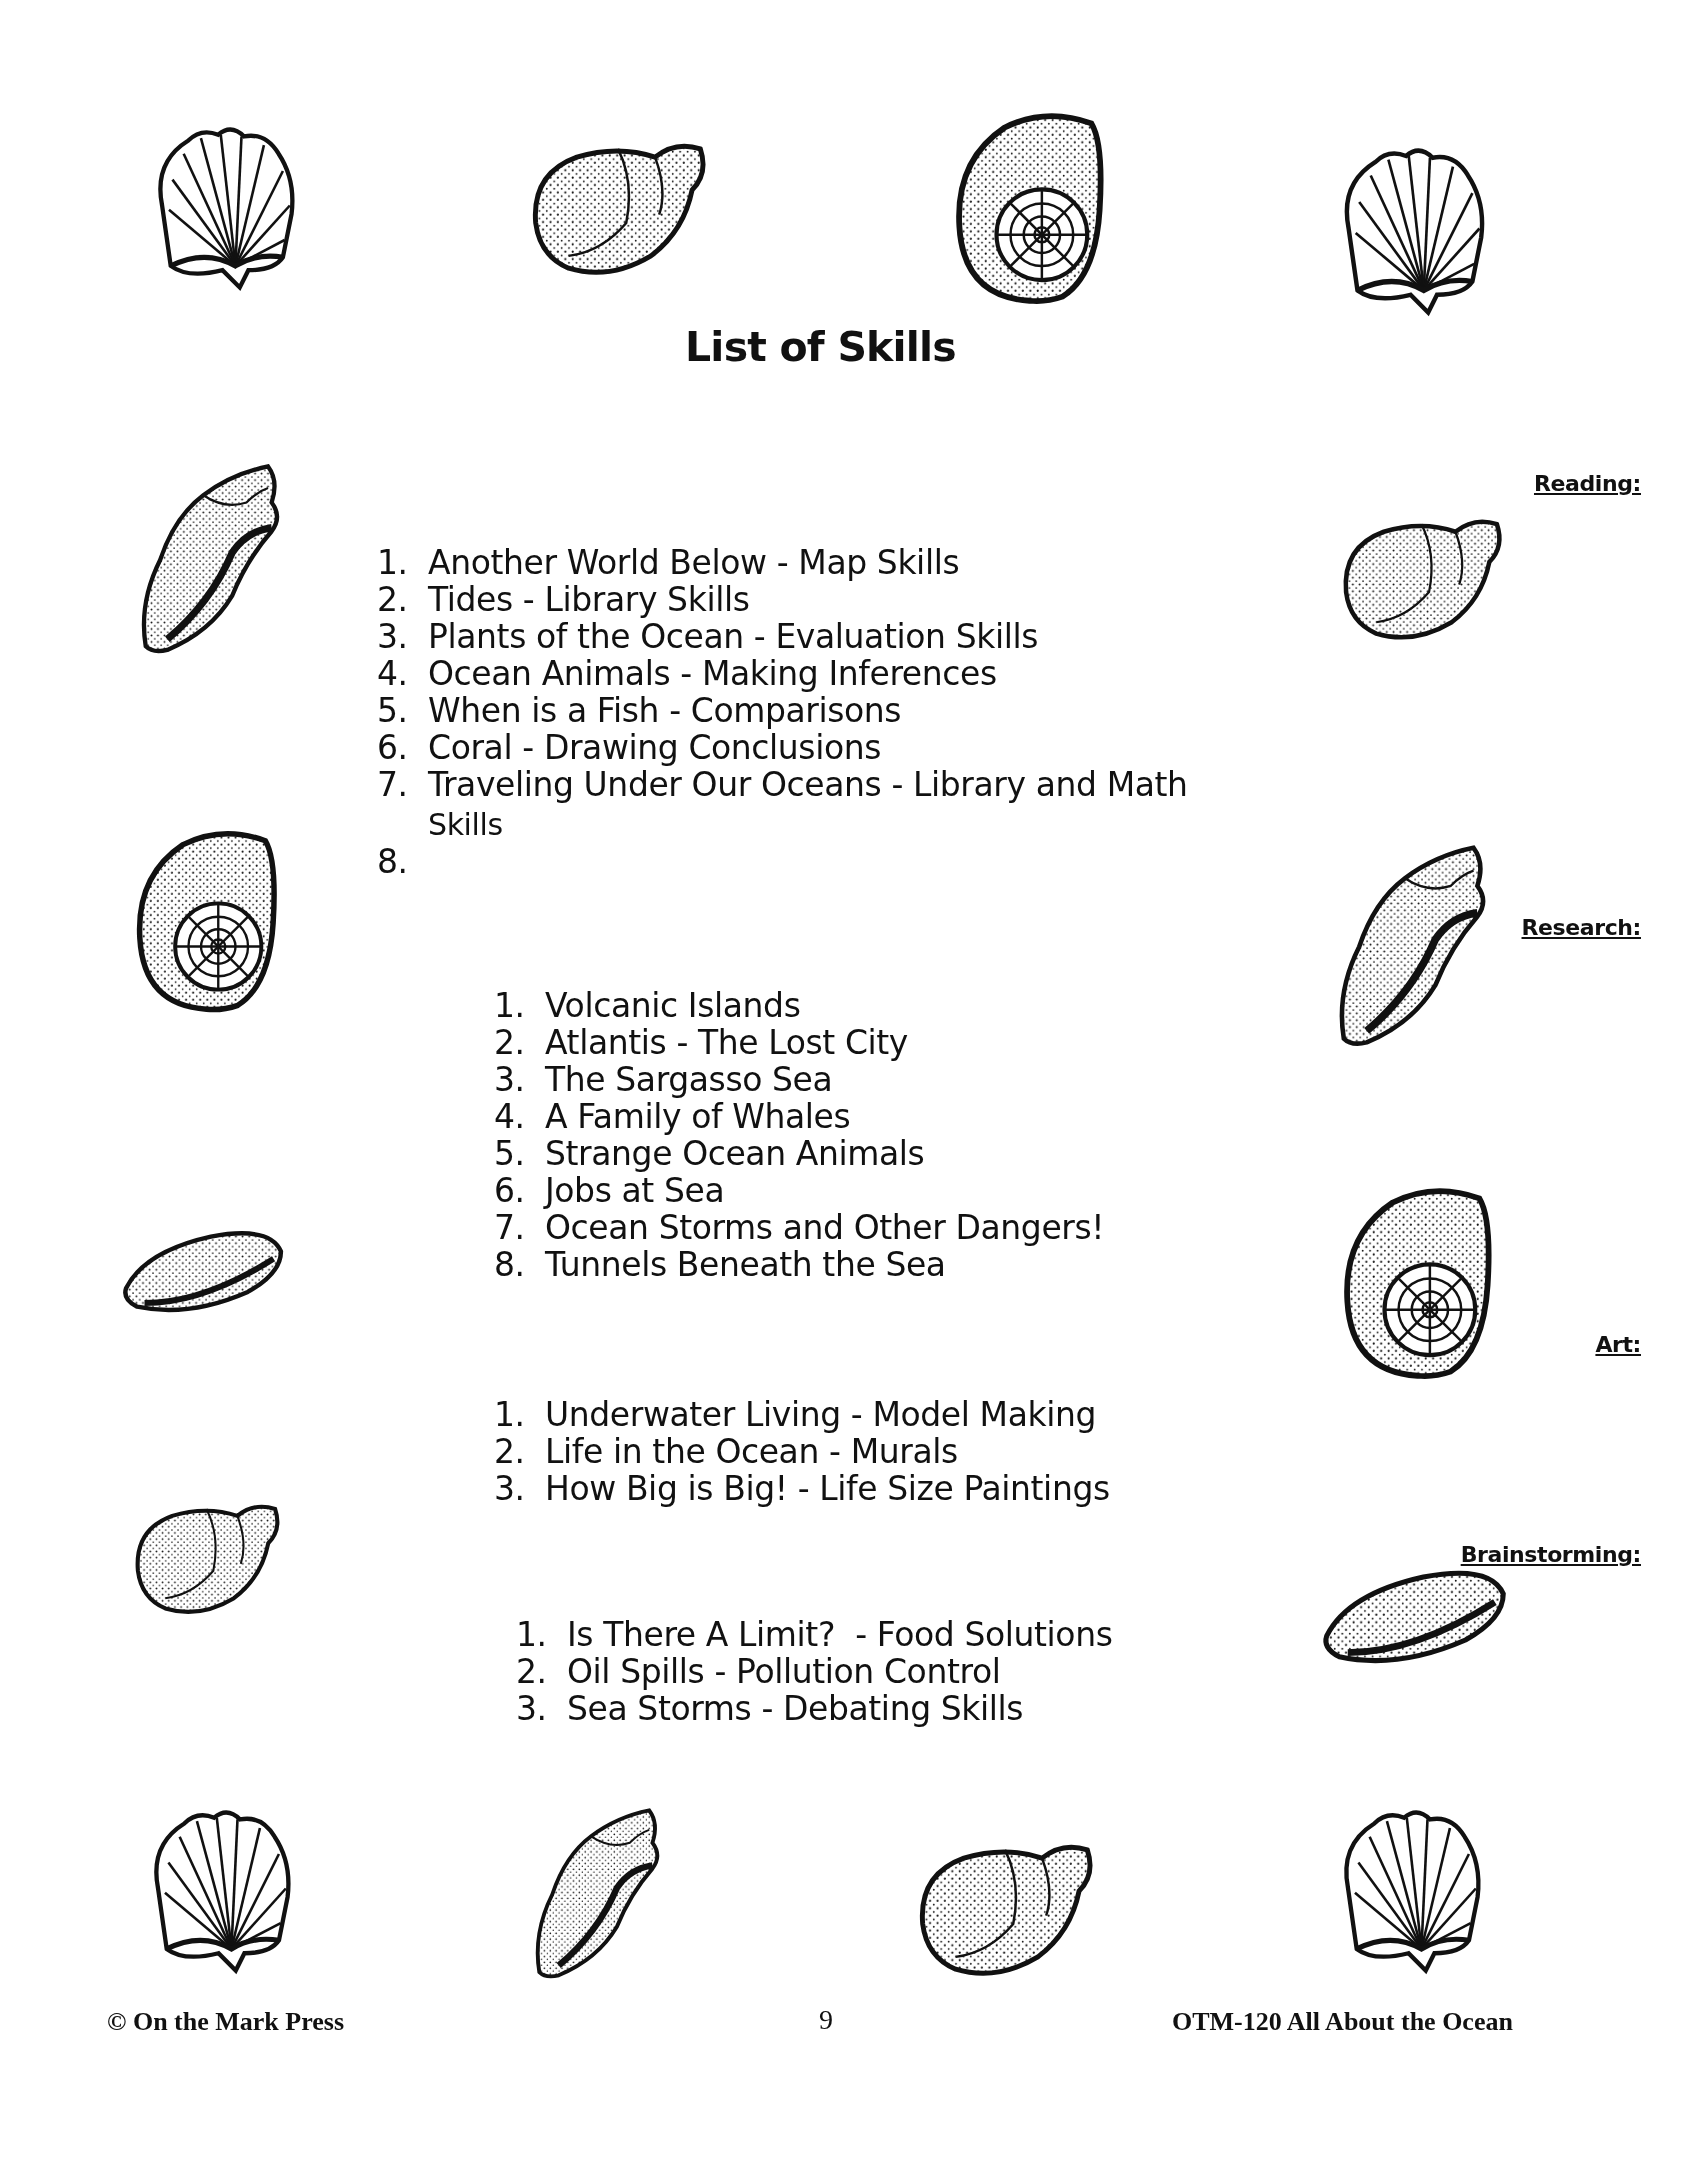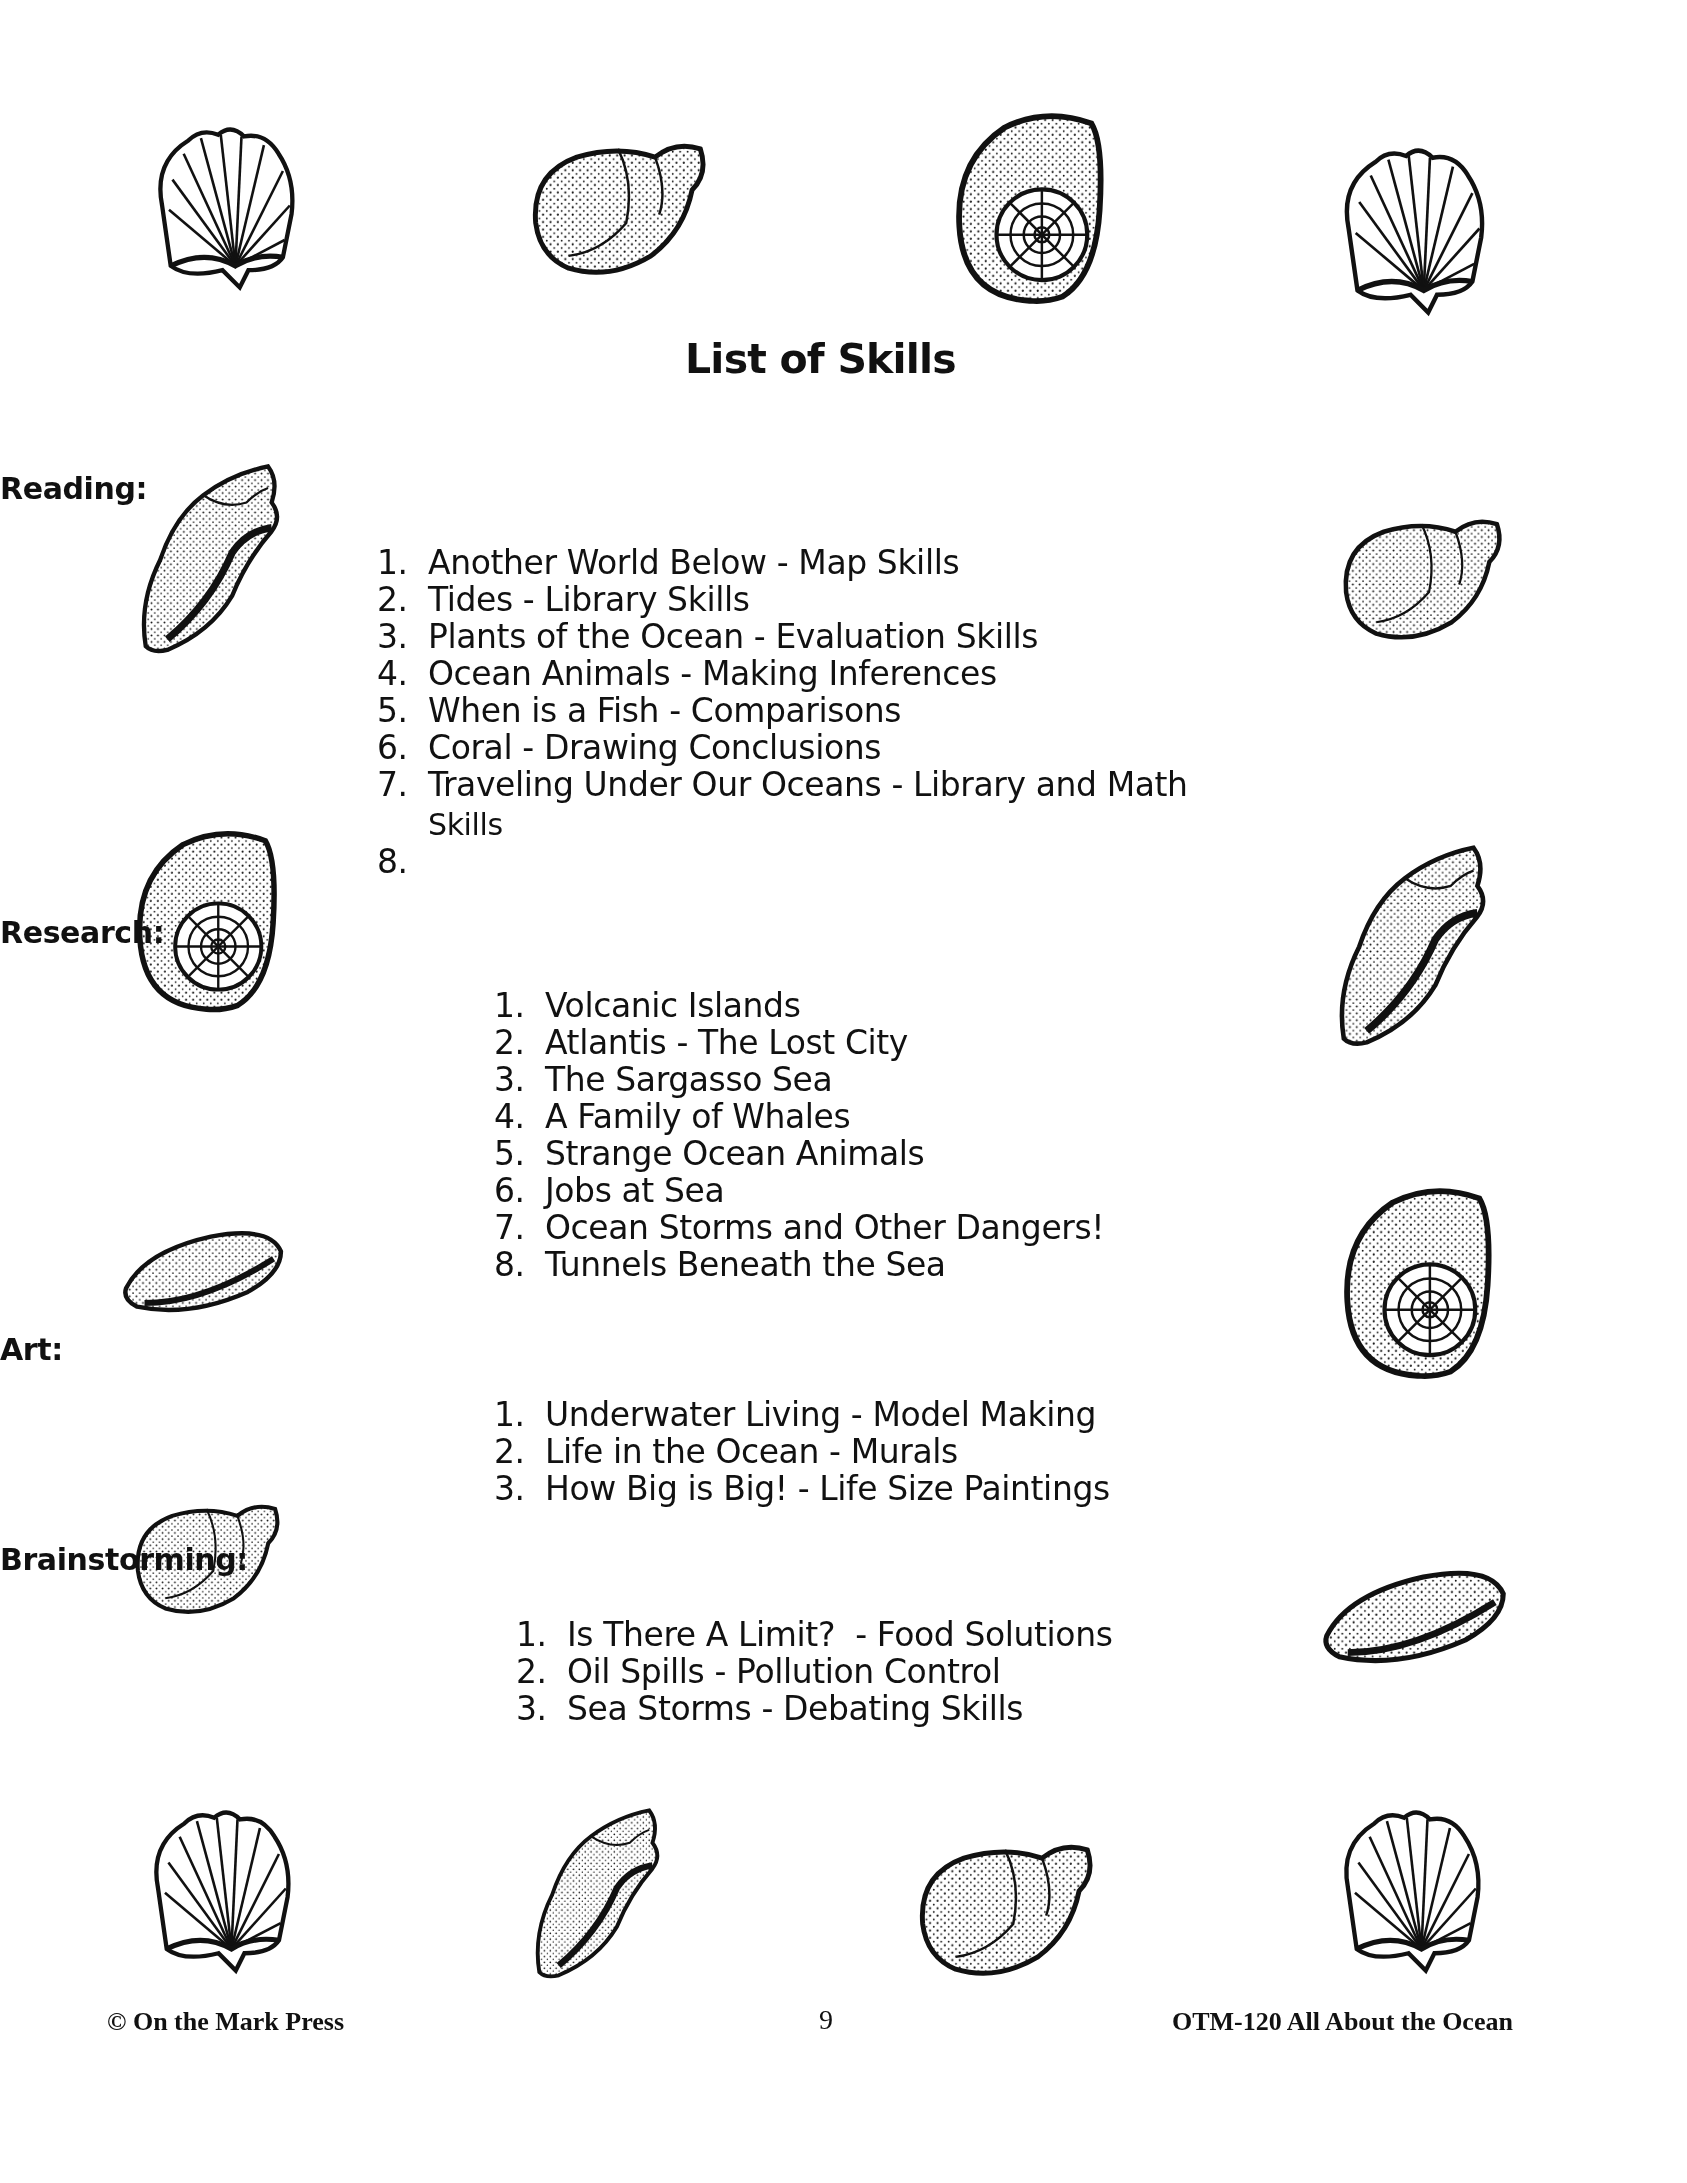--- a/index.html
+++ b/index.html
@@ -1,19 +1,19 @@
 <!DOCTYPE html>
 <html style="font-size:13px"><head>
 <meta charset="utf-8">
 <style>
   html, body { margin:0; padding:0; background:#ffffff; }
   body { width:1687px; height:2183px; position:relative; overflow:hidden; color:#111; font-family:"DejaVu Sans", sans-serif; }
   .abs { position:absolute; }
-  .title { left:0; width:1641px; top:323px; text-align:center; font-size:41px; font-weight:bold; letter-spacing:-0.8px;margin-top:12px; }
-  .heading { left:0; width:1641px; text-align:left; font-size:30px; font-weight:bold; letter-spacing:-0.4px; }
+  .title { left:0; width:1641px; top:323px; text-align:center; font-size:41px; font-weight:bold; letter-spacing:-0.8px; }
+  .heading { left:0; width:1641px; text-align:right; font-size:22px; font-weight:bold; letter-spacing:-0.4px;text-decoration:underline; }
   .list { margin:0; padding:0; list-style:none; }
   .list li { position:relative; font-size:33px; line-height:37px; white-space:nowrap; letter-spacing:-0.4px; }
   .list li .num { position:absolute; left:-51px; width:41px; text-align:left; }
   .list li .txt { display:inline-block; }
   .list li.wrap .txt { white-space:normal; width:873px; line-height:37px; }
   .list li.wrap .txt .second { display:block; font-size:30px; margin-top:3.3px; }
   .footer { top:2007px; font-family:"Liberation Serif", serif; font-weight:bold; font-size:26px; }
   .page-num { top:2004px; left:0; width:1652px; text-align:center; font-family:"Liberation Serif", serif; font-size:28px; }
   .shell { position:absolute; }
   svg { overflow:visible; }

